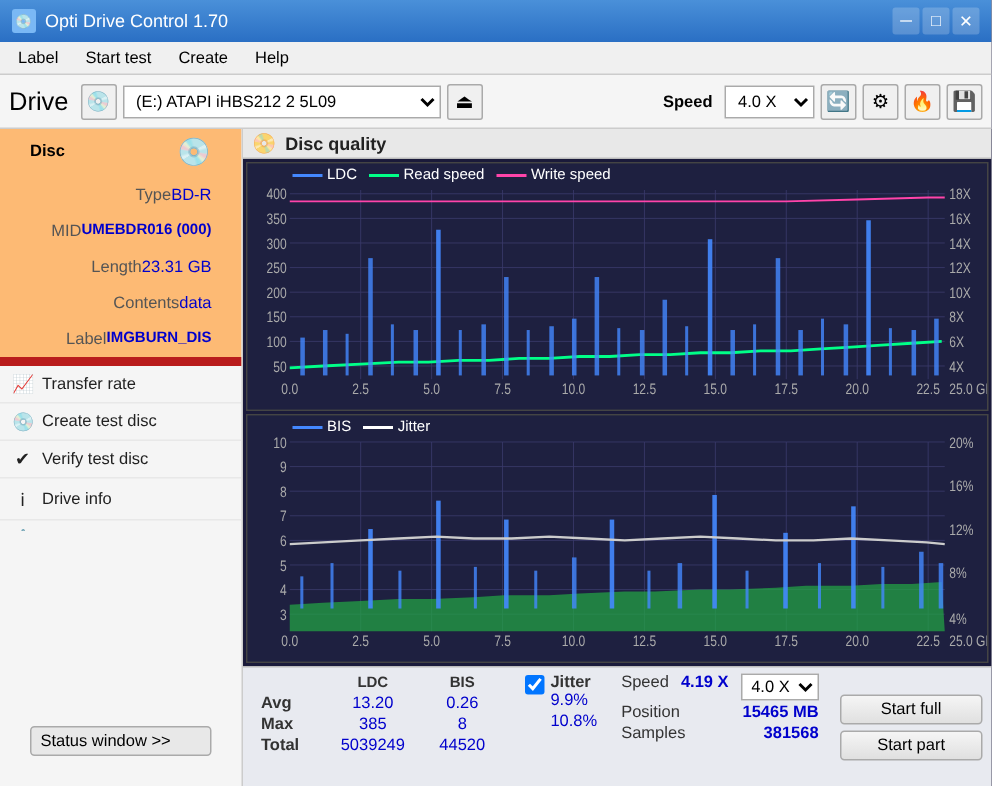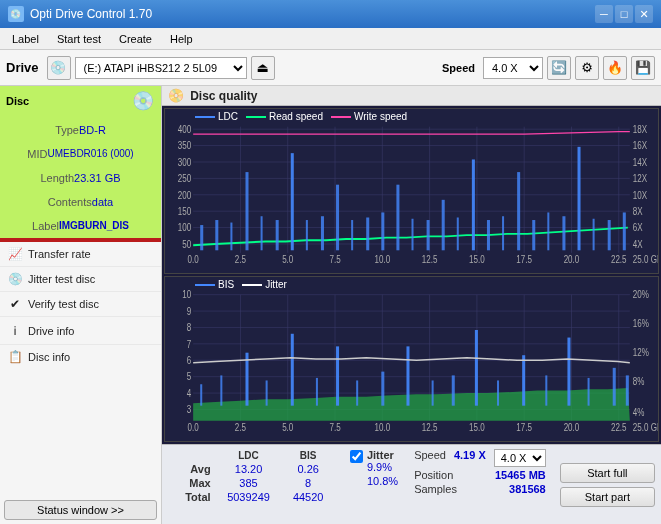--- a/index.html
+++ b/index.html
@@ -41,28 +41,28 @@
     
     .toolbar {
       background: #f5f5f5;
       height: 36px;
       display: flex;
       align-items: center;
       padding: 0 6px;
       border-bottom: 1px solid #ccc;
       gap: 4px;
     }
-    .toolbar-label { font-weight: bold; font-size: 13px; margin-right: 4px; }
+    .toolbar-label { font-weight: normal; font-size: 17px; margin-right: 4px; }
     .toolbar-drive-select {
       background: white;
       border: 1px solid #aaa;
       height: 22px;
       padding: 0 4px;
       font-size: 11px;
-      width: 172px;
+      width: 212px;
       cursor: pointer;
     }
     .toolbar-icon-btn {
       width: 24px; height: 24px;
       background: #f0f0f0;
       border: 1px solid #aaa;
       cursor: pointer;
       display: flex; align-items: center; justify-content: center;
       font-size: 13px;
       border-radius: 2px;
@@ -91,33 +91,33 @@
       min-width: 162px;
       background: #f5f5f5;
       border-right: 1px solid #ccc;
       display: flex;
       flex-direction: column;
       overflow: hidden;
     }
 
     
     .disc-panel {
-      background: #bef264;
-      border-bottom: 4px solid #b91c1c;
-      padding: 4px 6px;
+      background: #fdba74;
+      border-bottom: 6px solid #b91c1c;
+      padding: 4px 20px;
     }
     .disc-panel-header {
       display: flex;
       align-items: center;
       justify-content: space-between;
       margin-bottom: 4px;
     }
     .disc-panel-title { font-weight: bold; font-size: 11px; }
     .disc-icon { font-size: 18px; color: #555; }
-    .disc-row { display: flex; justify-content: center; font-size: 11px; margin-bottom: 2px; margin-top: 12px; }
+    .disc-row { display: flex; justify-content: flex-end; font-size: 11px; margin-bottom: 2px; margin-top: 12px; }
     .disc-row-label { color: #555; }
     .disc-row-value { color: #0000cc; font-weight: 500; }
 
     
     .nav-items { flex: 1; overflow: hidden; }
     .nav-item {
       display: flex;
       align-items: center;
       gap: 6px;
       padding: 5px 8px;
@@ -130,22 +130,21 @@
     .nav-item .nav-icon { width: 14px; text-align: center; font-size: 12px; }
 
     
     .status-window-btn {
       background: #e8e8e8;
       border: 1px solid #aaa;
       border-radius: 3px;
       padding: 3px 6px;
       cursor: pointer;
       font-size: 11px;
-      margin: 4px;
-      text-align: center;
+      margin: 20px;
     }
 
     
     .statusbar {
       background: #f0f0f0;
       border-top: 1px solid #ccc;
       height: 24px;
       display: flex;
       align-items: center;
       padding: 0 6px;
@@ -229,21 +228,21 @@
     }
 
     .stats-table {
       flex: 1;
       padding: 4px 8px;
       font-size: 11px;
     }
     .stats-table table { width: 100%; border-collapse: collapse; }
     .stats-table th { text-align: center; color: #333; font-weight: bold; font-size: 10px; padding: 1px 4px; }
     .stats-table td { text-align: center; color: #0000cc; font-size: 11px; padding: 1px 4px; }
-    .stats-table td.label { color: #333; text-align: right; font-weight: bold; }
+    .stats-table td.label { color: #333; text-align: left; font-weight: bold; }
 
     .jitter-area {
       display: flex;
       align-items: flex-start;
       padding: 4px 8px;
       gap: 4px;
       font-size: 11px;
     }
     .jitter-checkbox { width: 13px; height: 13px; margin-top: 1px; }
     .jitter-label { color: #333; font-weight: bold; }
@@ -329,21 +328,21 @@
       <div class="disc-panel-header">
         <span class="disc-panel-title">Disc</span>
         <span class="disc-icon">💿</span>
       </div>
       <div class="disc-row">
         <span class="disc-row-label">Type</span>
         <span class="disc-row-value">BD-R</span>
       </div>
       <div class="disc-row">
         <span class="disc-row-label">MID</span>
-        <span class="disc-row-value" style="font-size:10px;">UMEBDR016 (000)</span>
+        <span class="disc-row-value" style="font-size:10px;font-weight:bold;">UMEBDR016 (000)</span>
       </div>
       <div class="disc-row">
         <span class="disc-row-label">Length</span>
         <span class="disc-row-value">23.31 GB</span>
       </div>
       <div class="disc-row">
         <span class="disc-row-label">Contents</span>
         <span class="disc-row-value">data</span>
       </div>
       <div class="disc-row">
@@ -352,21 +351,21 @@
       </div>
     </div>
 
     <div class="nav-items">
       <div class="nav-item">
         <span class="nav-icon">📈</span>
         <span>Transfer rate</span>
       </div>
       <div class="nav-item">
         <span class="nav-icon">💿</span>
-        <span>Jitter test disc</span>
+        <span>Create test disc</span>
       </div>
       <div class="nav-item">
         <span class="nav-icon">✔</span>
         <span>Verify test disc</span>
       </div>
       <div class="nav-item">
         <span class="nav-icon">ℹ</span>
         <span>Drive info</span>
       </div>
       <div class="nav-item">

